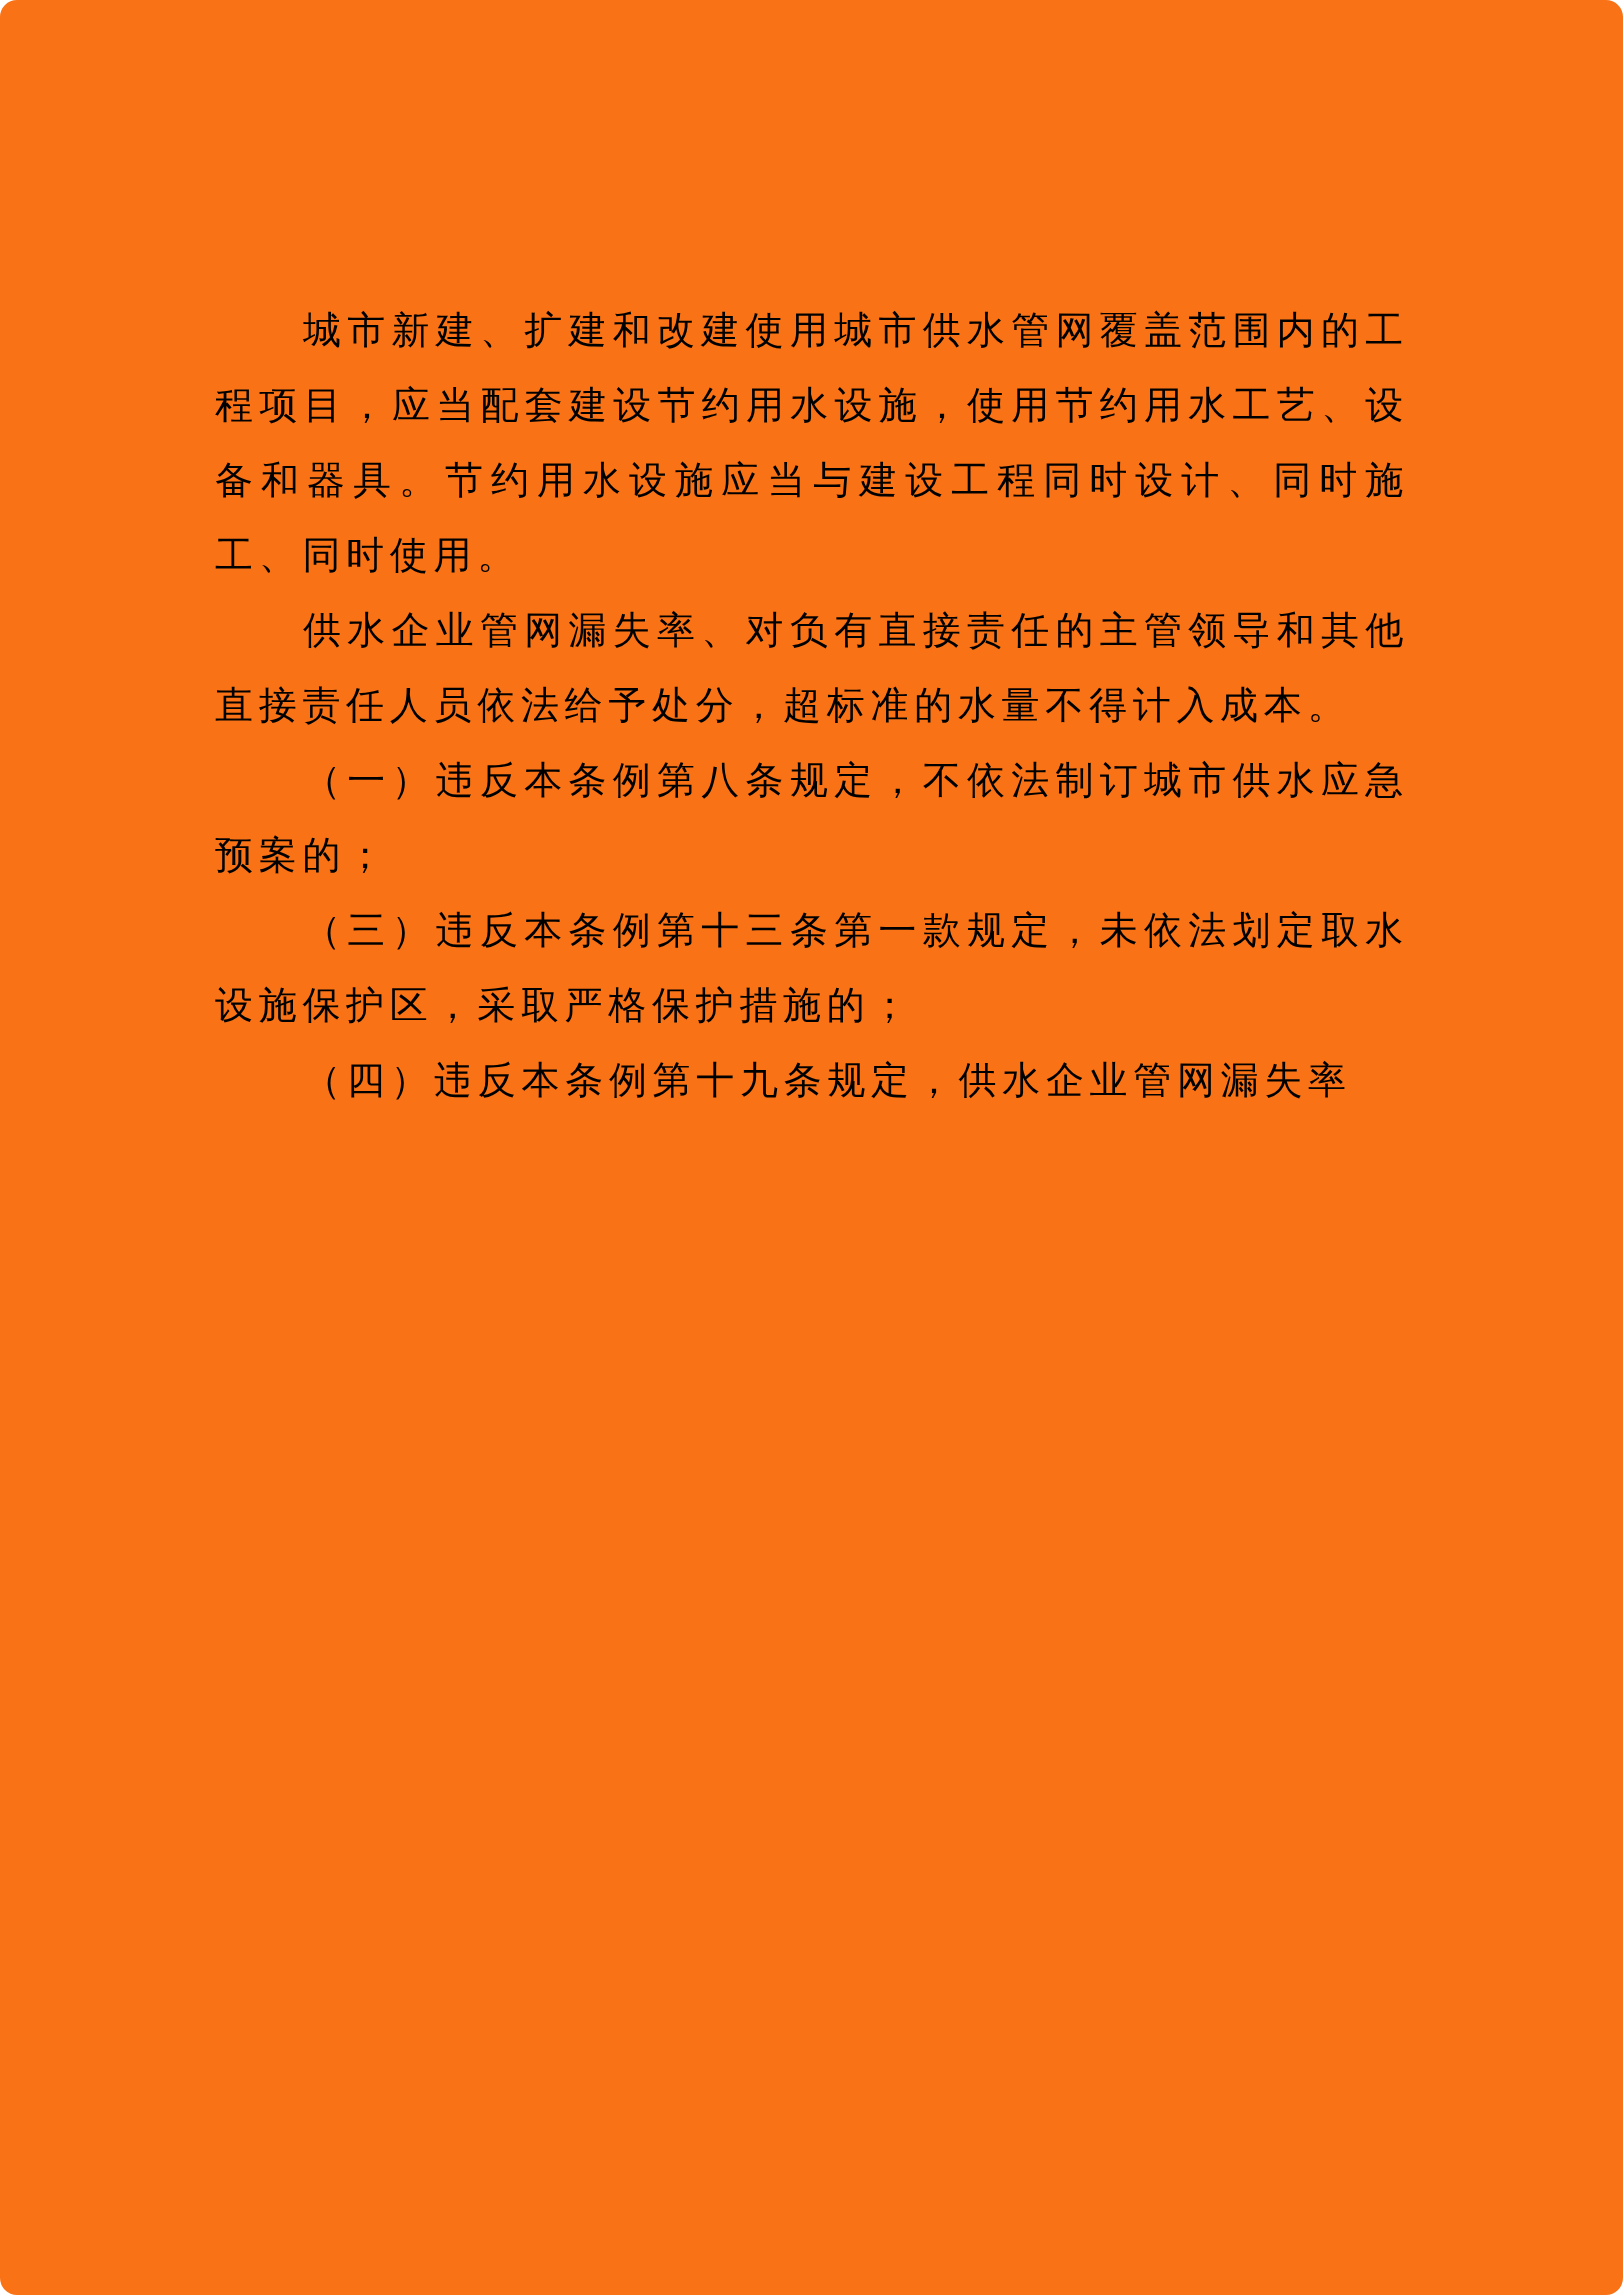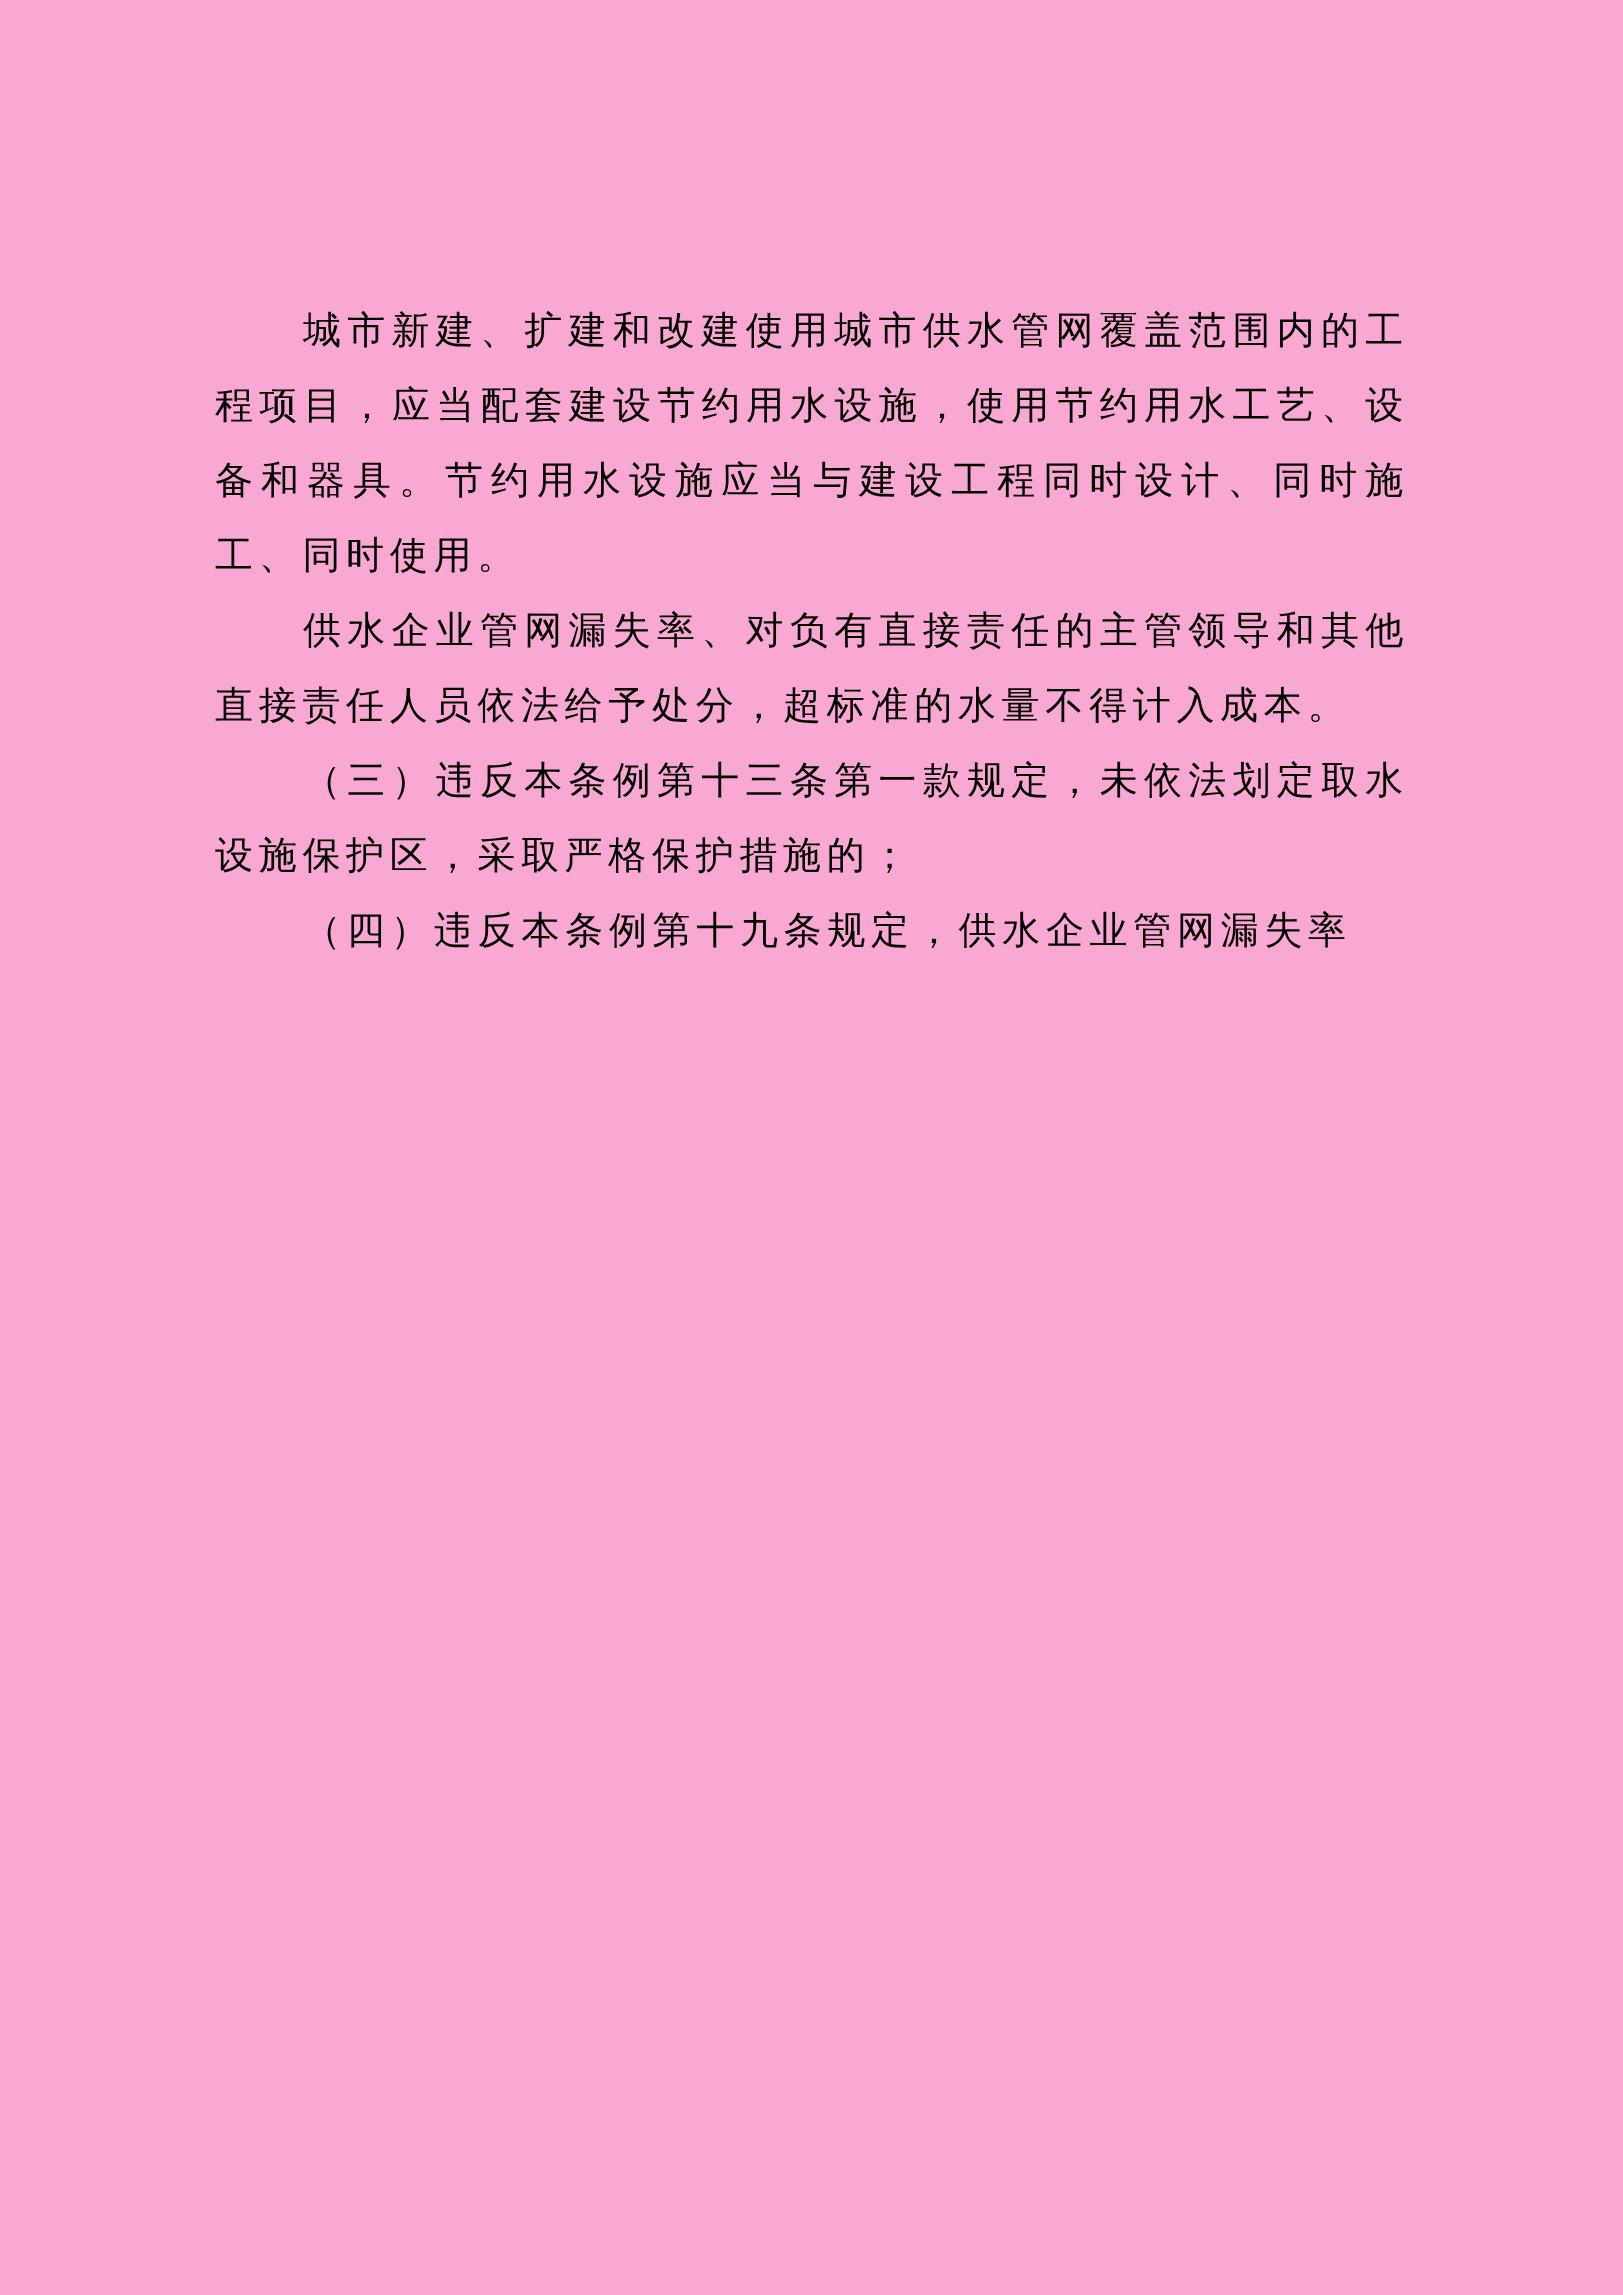--- a/index.html
+++ b/index.html
@@ -4,22 +4,23 @@
 <style>
   html, body {
     margin: 0;
     padding: 0;
     background: #ffffff;
   }
   .page {
     position: relative;
     width: 1623px;
     height: 2295px;
-    background: #f9a8d4;
+    background: #f97316;
     overflow: hidden;
+    border-radius: 17px;
   }
   .content {
     position: absolute;
     left: 215px;
     top: 293px;
     width: 1194px;
     color: #000000;
     font-family: "Liberation Serif", "DejaVu Serif", serif;
     font-size: 38px;
     line-height: 75px;
@@ -59,20 +60,21 @@
 <div class="page">
   <div class="content">
 
     <p class="para">城市新建、扩建和改建使用城市供水管网覆盖范围内的工程项目，应当配套建设节约用水设施，使用节约用水工艺、设备和器具。节约用水设施应当与建设工程同时设计、同时施工、同时使用。</p>
 
 
     <p class="para">供水企业管网漏失率、对负有直接责任的主管领导和其他直接责任人员依法给予处分，超标准的水量不得计入成本。</p>
 
 
 
+    <p class="para">（一）违反本条例第八条规定，不依法制订城市供水应急预案的；</p>
 
 
     <p class="para">（三）违反本条例第十三条第一款规定，未依法划定取水设施保护区，采取严格保护措施的；</p>
 
     <p class="para">（四）违反本条例第十九条规定，供水企业管网漏失率</p>
 
   </div>
 </div>
 
 

